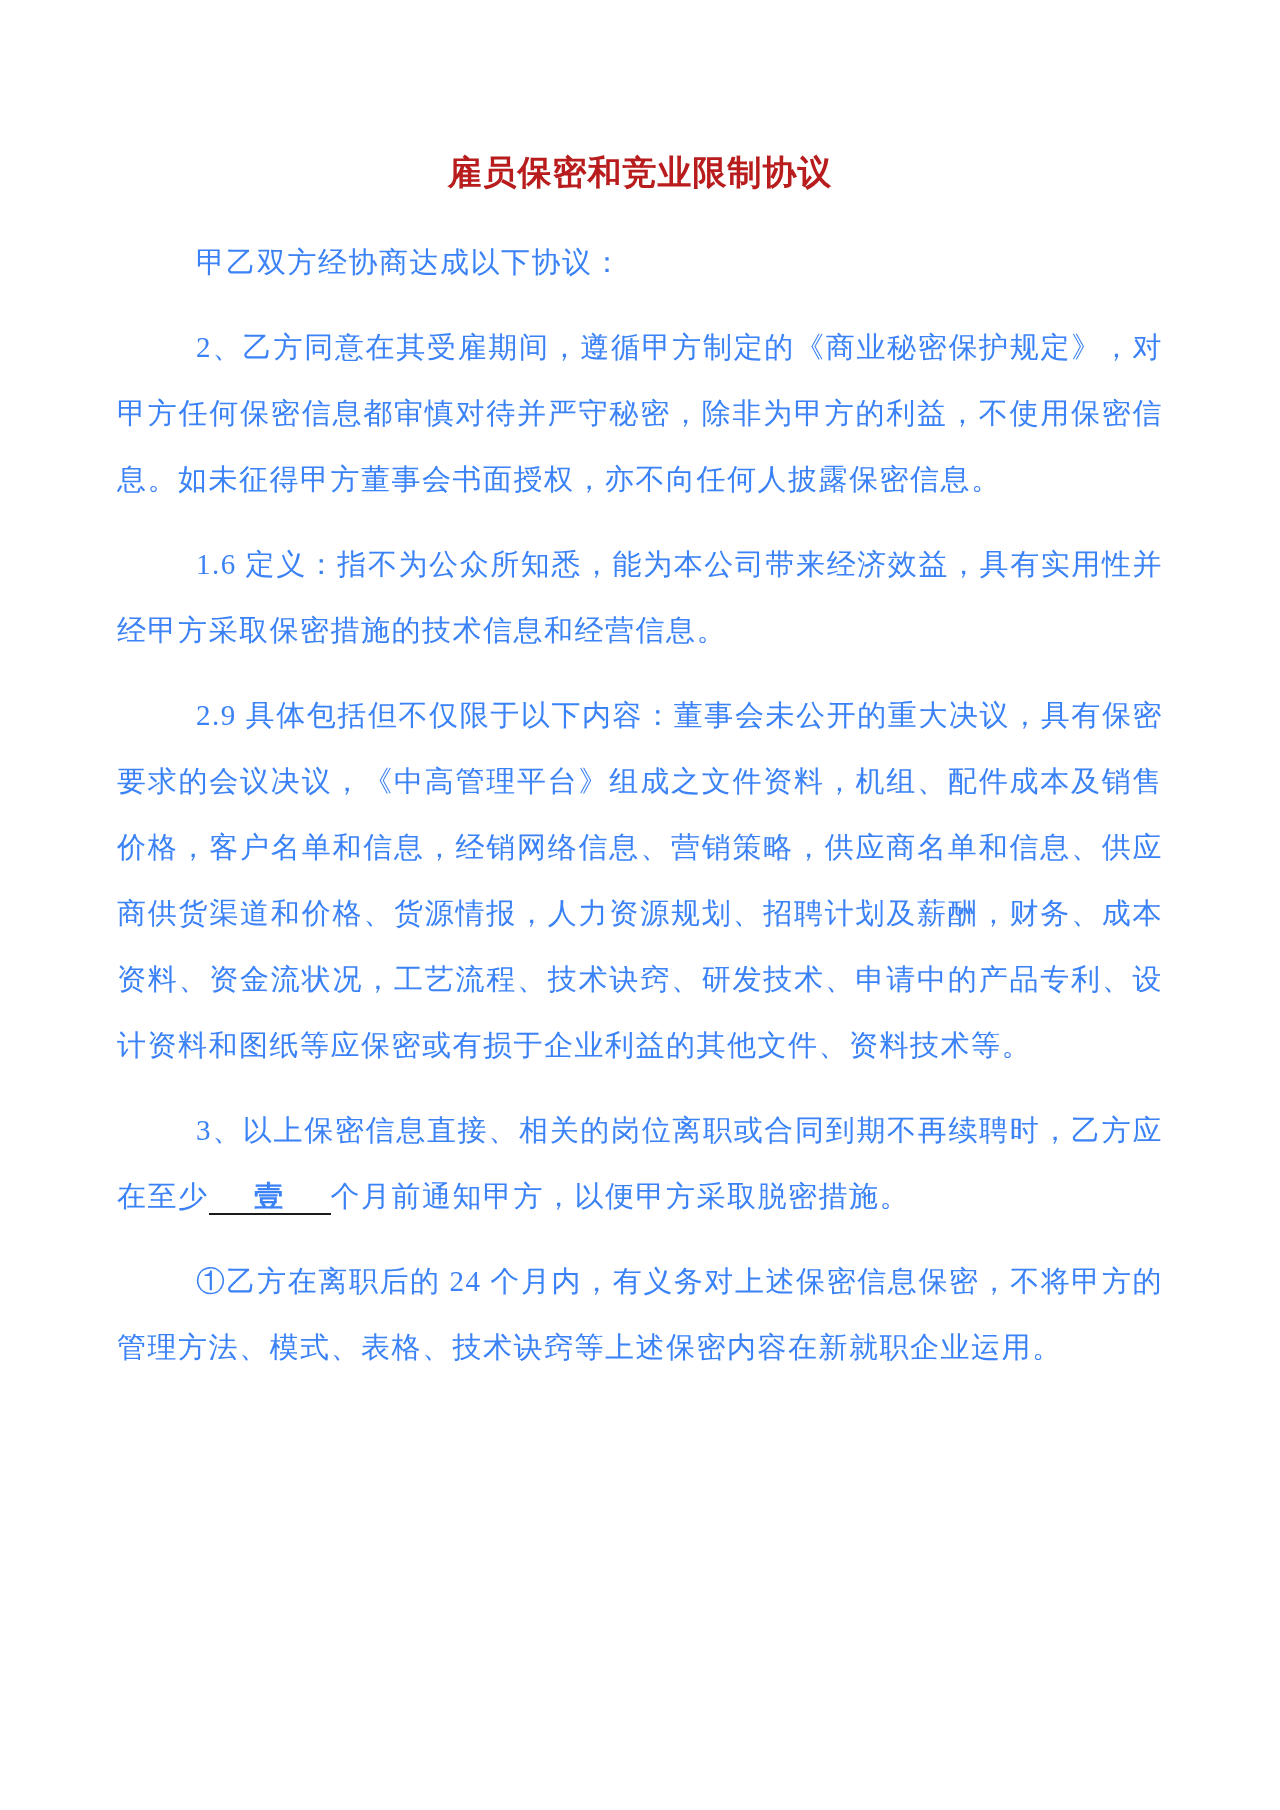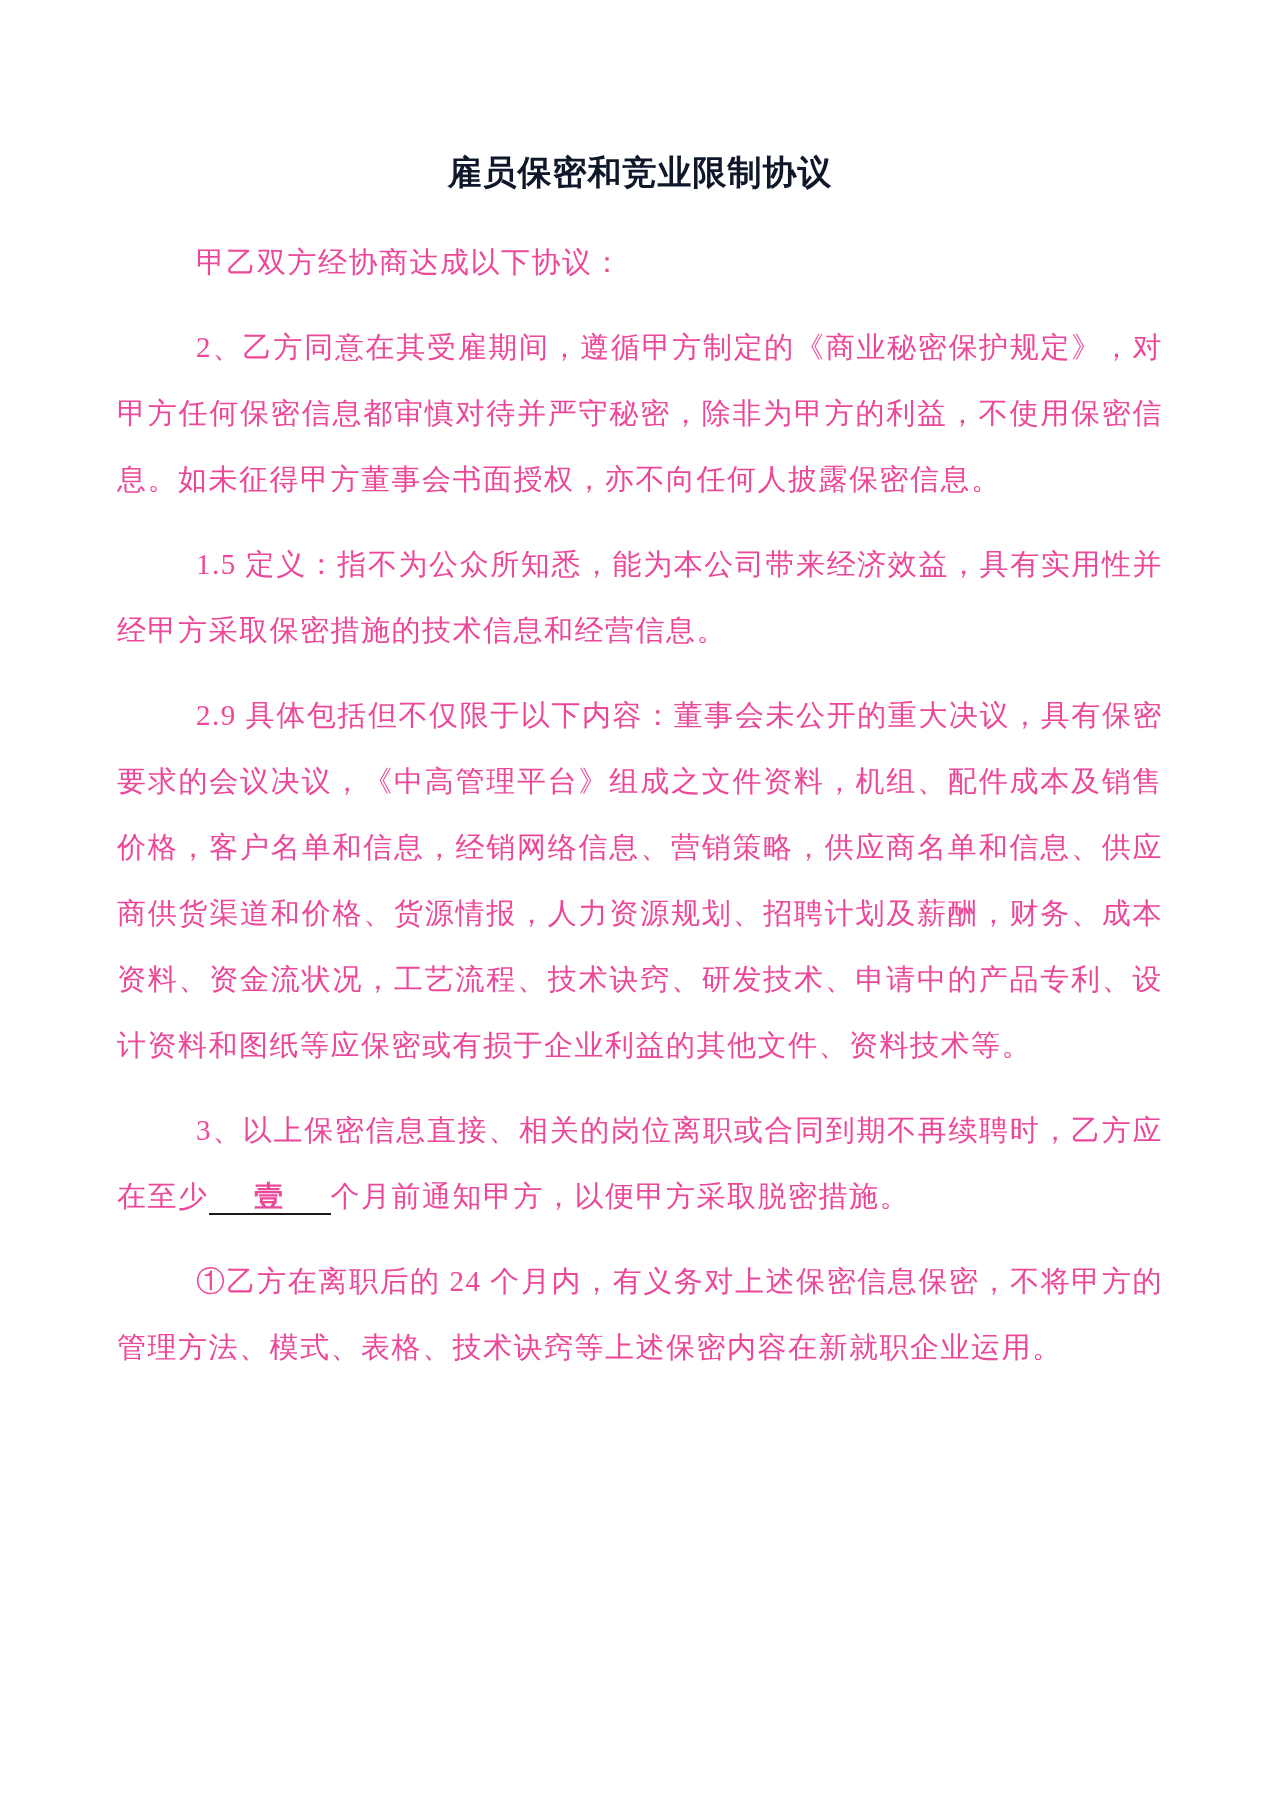--- a/index.html
+++ b/index.html
@@ -19,21 +19,21 @@
     padding-top: 152px;
     text-align: center;
     font-family: "Liberation Sans", "DejaVu Sans", sans-serif;
     font-size: 34px;
     font-weight: bold;
     line-height: 1.2;
     letter-spacing: 1px;
   }
   .content {
     padding: 0 117px;
-    color: #ec4899;
+    color: #3b82f6;
   }
   p.doc {
     font-family: "Liberation Serif", "DejaVu Serif", serif;
     font-size: 29px;
     line-height: 66px;
     letter-spacing: 1.5px;
     text-align: justify;
     text-indent: 79px;
     margin: 19px 0 0 0;
   }
@@ -48,31 +48,31 @@
     text-indent: 0;
     font-weight: bold;
     line-height: 1.15;
     vertical-align: baseline;
   }
 </style>
 </head>
 <body>
 
 <div class="page">
-  <h1 class="doc-title" style="color: #0f172a; text-align: center;">雇员保密和竞业限制协议</h1>
+  <h1 class="doc-title" style="color: #b91c1c; text-align: center;">雇员保密和竞业限制协议</h1>
 
   <div class="content">
 
     <p class="doc first">甲乙双方经协商达成以下协议：</p>
 
 
     <p class="doc">2、乙方同意在其受雇期间，遵循甲方制定的《商业秘密保护规定》，对甲方任何保密信息都审慎对待并严守秘密，除非为甲方的利益，不使用保密信息。如未征得甲方董事会书面授权，亦不向任何人披露保密信息。</p>
 
 
-    <p class="doc">1.5 定义：指不为公众所知悉，能为本公司带来经济效益，具有实用性并经甲方采取保密措施的技术信息和经营信息。</p>
+    <p class="doc">1.6 定义：指不为公众所知悉，能为本公司带来经济效益，具有实用性并经甲方采取保密措施的技术信息和经营信息。</p>
 
     <p class="doc">2.9 具体包括但不仅限于以下内容：董事会未公开的重大决议，具有保密要求的会议决议，《中高管理平台》组成之文件资料，机组、配件成本及销售价格，客户名单和信息，经销网络信息、营销策略，供应商名单和信息、供应商供货渠道和价格、货源情报，人力资源规划、招聘计划及薪酬，财务、成本资料、资金流状况，工艺流程、技术诀窍、研发技术、申请中的产品专利、设计资料和图纸等应保密或有损于企业利益的其他文件、资料技术等。</p>
 
     <p class="doc">
       <span>3、以上保密信息直接、相关的岗位离职或合同到期不再续聘时，乙方应在至少</span><span class="blank-fill">壹</span><span>个月前通知甲方，以便甲方采取脱密措施。</span>
     </p>
 
 
     <p class="doc">①乙方在离职后的 24 个月内，有义务对上述保密信息保密，不将甲方的管理方法、模式、表格、技术诀窍等上述保密内容在新就职企业运用。</p>
 

